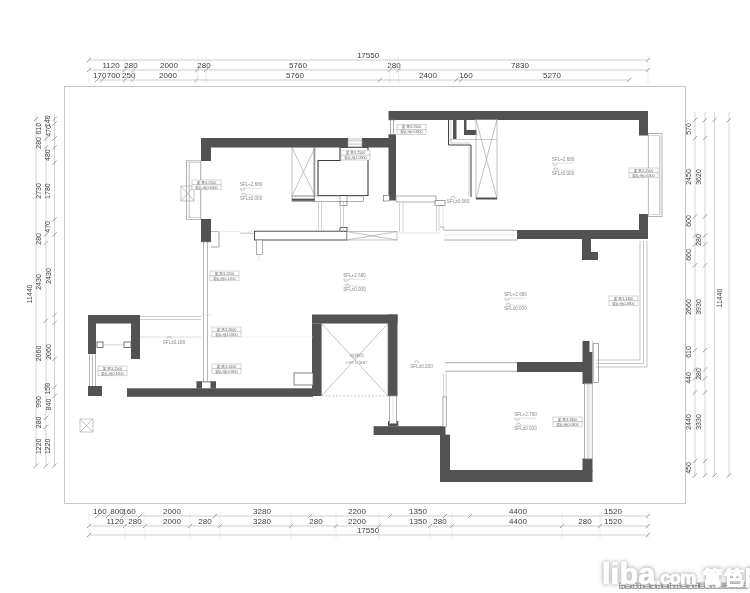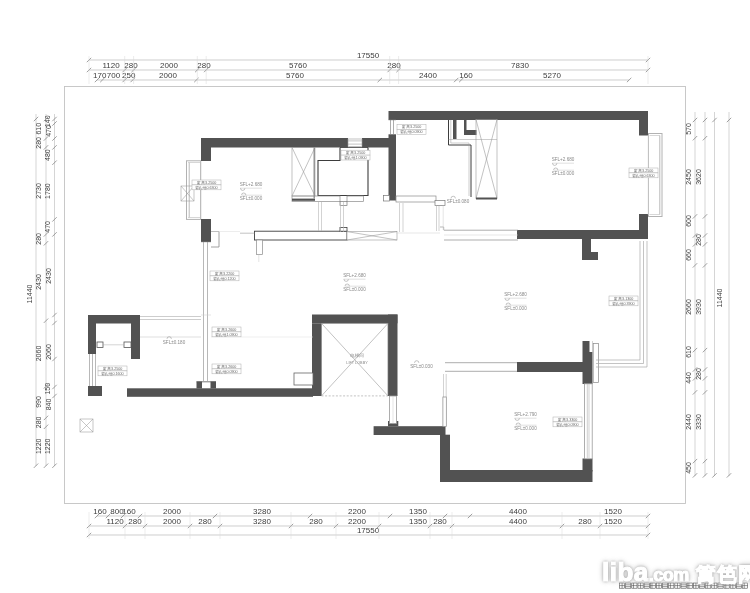--- a/index.html
+++ b/index.html
@@ -1,19 +1,19 @@
 <!DOCTYPE html>
 <html><head><meta charset="utf-8">
 <style>
   html,body{margin:0;padding:0;background:#fff;width:750px;height:593px;overflow:hidden}
   #wrap{position:relative;width:750px;height:466px;font-family:"Liberation Sans",sans-serif}
   #wm{position:absolute;left:602px;top:559px;white-space:nowrap;line-height:1;
       color:#fff;font-weight:bold;-webkit-text-stroke:1.2px #fff;
       text-shadow:0 0 2px #9a9a9a,0 0 3px #adadad,0 0 5px #c0c0c0,0 0 7px #d0d0d0;}
-  #wm .l{font-size:26px;letter-spacing:0.5px}
+  #wm .l{font-size:30px;letter-spacing:0.5px}
   #wm .c{font-size:18px;letter-spacing:-0.5px}
   #wm .z{font-size:19.5px;letter-spacing:1.5px;margin-left:3px}
 </style></head>
 <body>
 <div id="wrap"><svg width="750" height="593" viewBox="0 0 750 593">
       <rect width="750" height="593" fill="#ffffff"></rect>
       <rect x="64.5" y="86.5" width="621" height="417" fill="none" stroke="#c3c3c3" stroke-width="0.9"></rect>
       <line x1="89" y1="60" x2="648" y2="60" stroke="#b9b9b9" stroke-width="0.7"></line>
       <line x1="86.8" y1="62.2" x2="91.2" y2="57.8" stroke="#888" stroke-width="0.8"></line>
       <line x1="645.8" y1="62.2" x2="650.2" y2="57.8" stroke="#888" stroke-width="0.8"></line>

